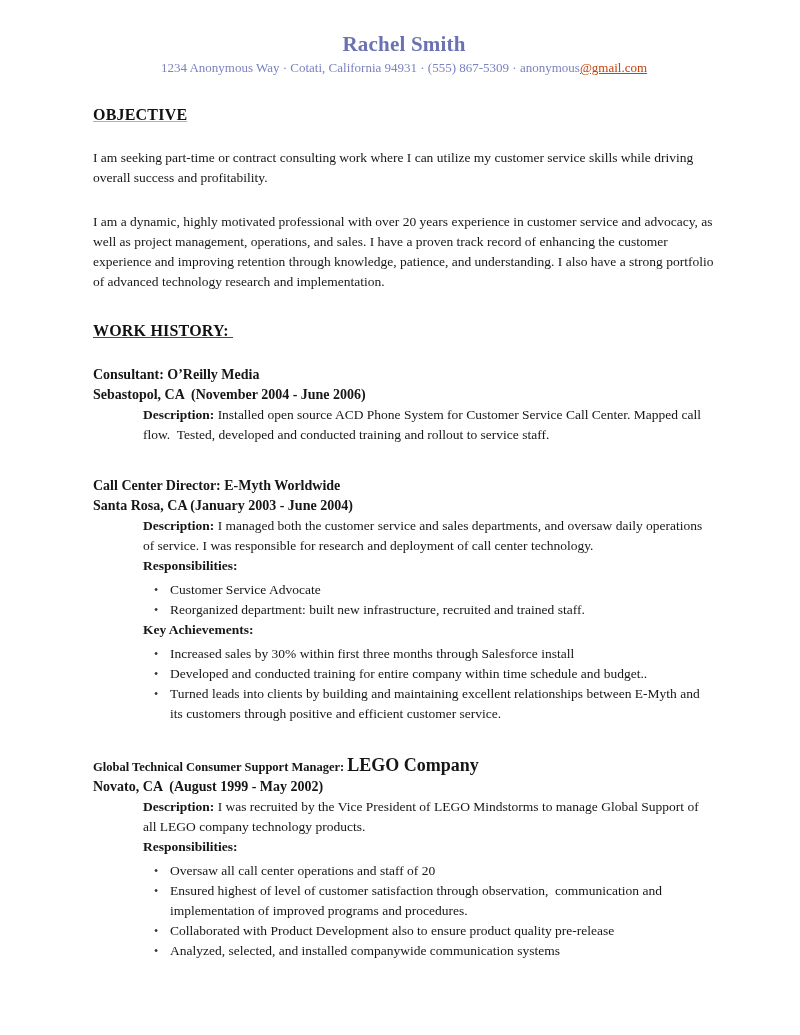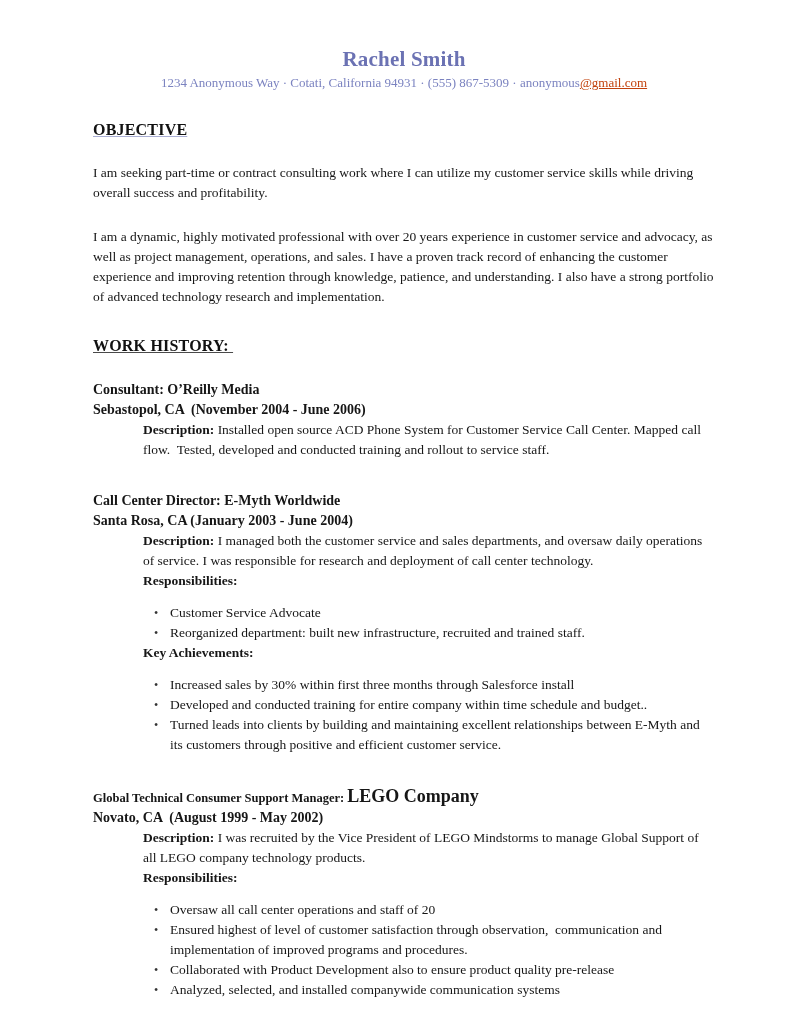--- a/index.html
+++ b/index.html
@@ -3,21 +3,21 @@
 <meta charset="utf-8">
 <style>
   html, body { margin: 0; padding: 0; }
   body {
     width: 800px; height: 1035px;
     background: #ffffff;
     font-family: "Liberation Serif", serif;
     color: #161616;
     overflow: hidden;
   }
-  .page { padding: 47px 85px 0 93px; box-sizing: border-box; width: 800px; height: 1035px; }
+  .page { padding: 32px 85px 0 93px; box-sizing: border-box; width: 800px; height: 1035px; }
 
   .name {
     text-align: center;
     font-size: 21px;
     font-weight: bold;
     color: #6b72b3;
     margin: 0;
     letter-spacing: 0.2px;
   }
   .contact {
@@ -70,21 +70,21 @@
     white-space: pre-wrap;
   }
   .desc b, .sub-label { font-weight: bold; }
   .sub-label {
     margin: 0 0 0 50px;
     font-size: 13.5px;
     line-height: 20px;
   }
 
   ul.bullets {
-    margin: 12px 0 0 57px;
+    margin: 4px 0 0 57px;
     padding: 0;
     list-style: none;
   }
   ul.bullets li {
     position: relative;
     padding-left: 20px;
     font-size: 13.5px;
     line-height: 20px;
     white-space: pre-wrap;
   }

